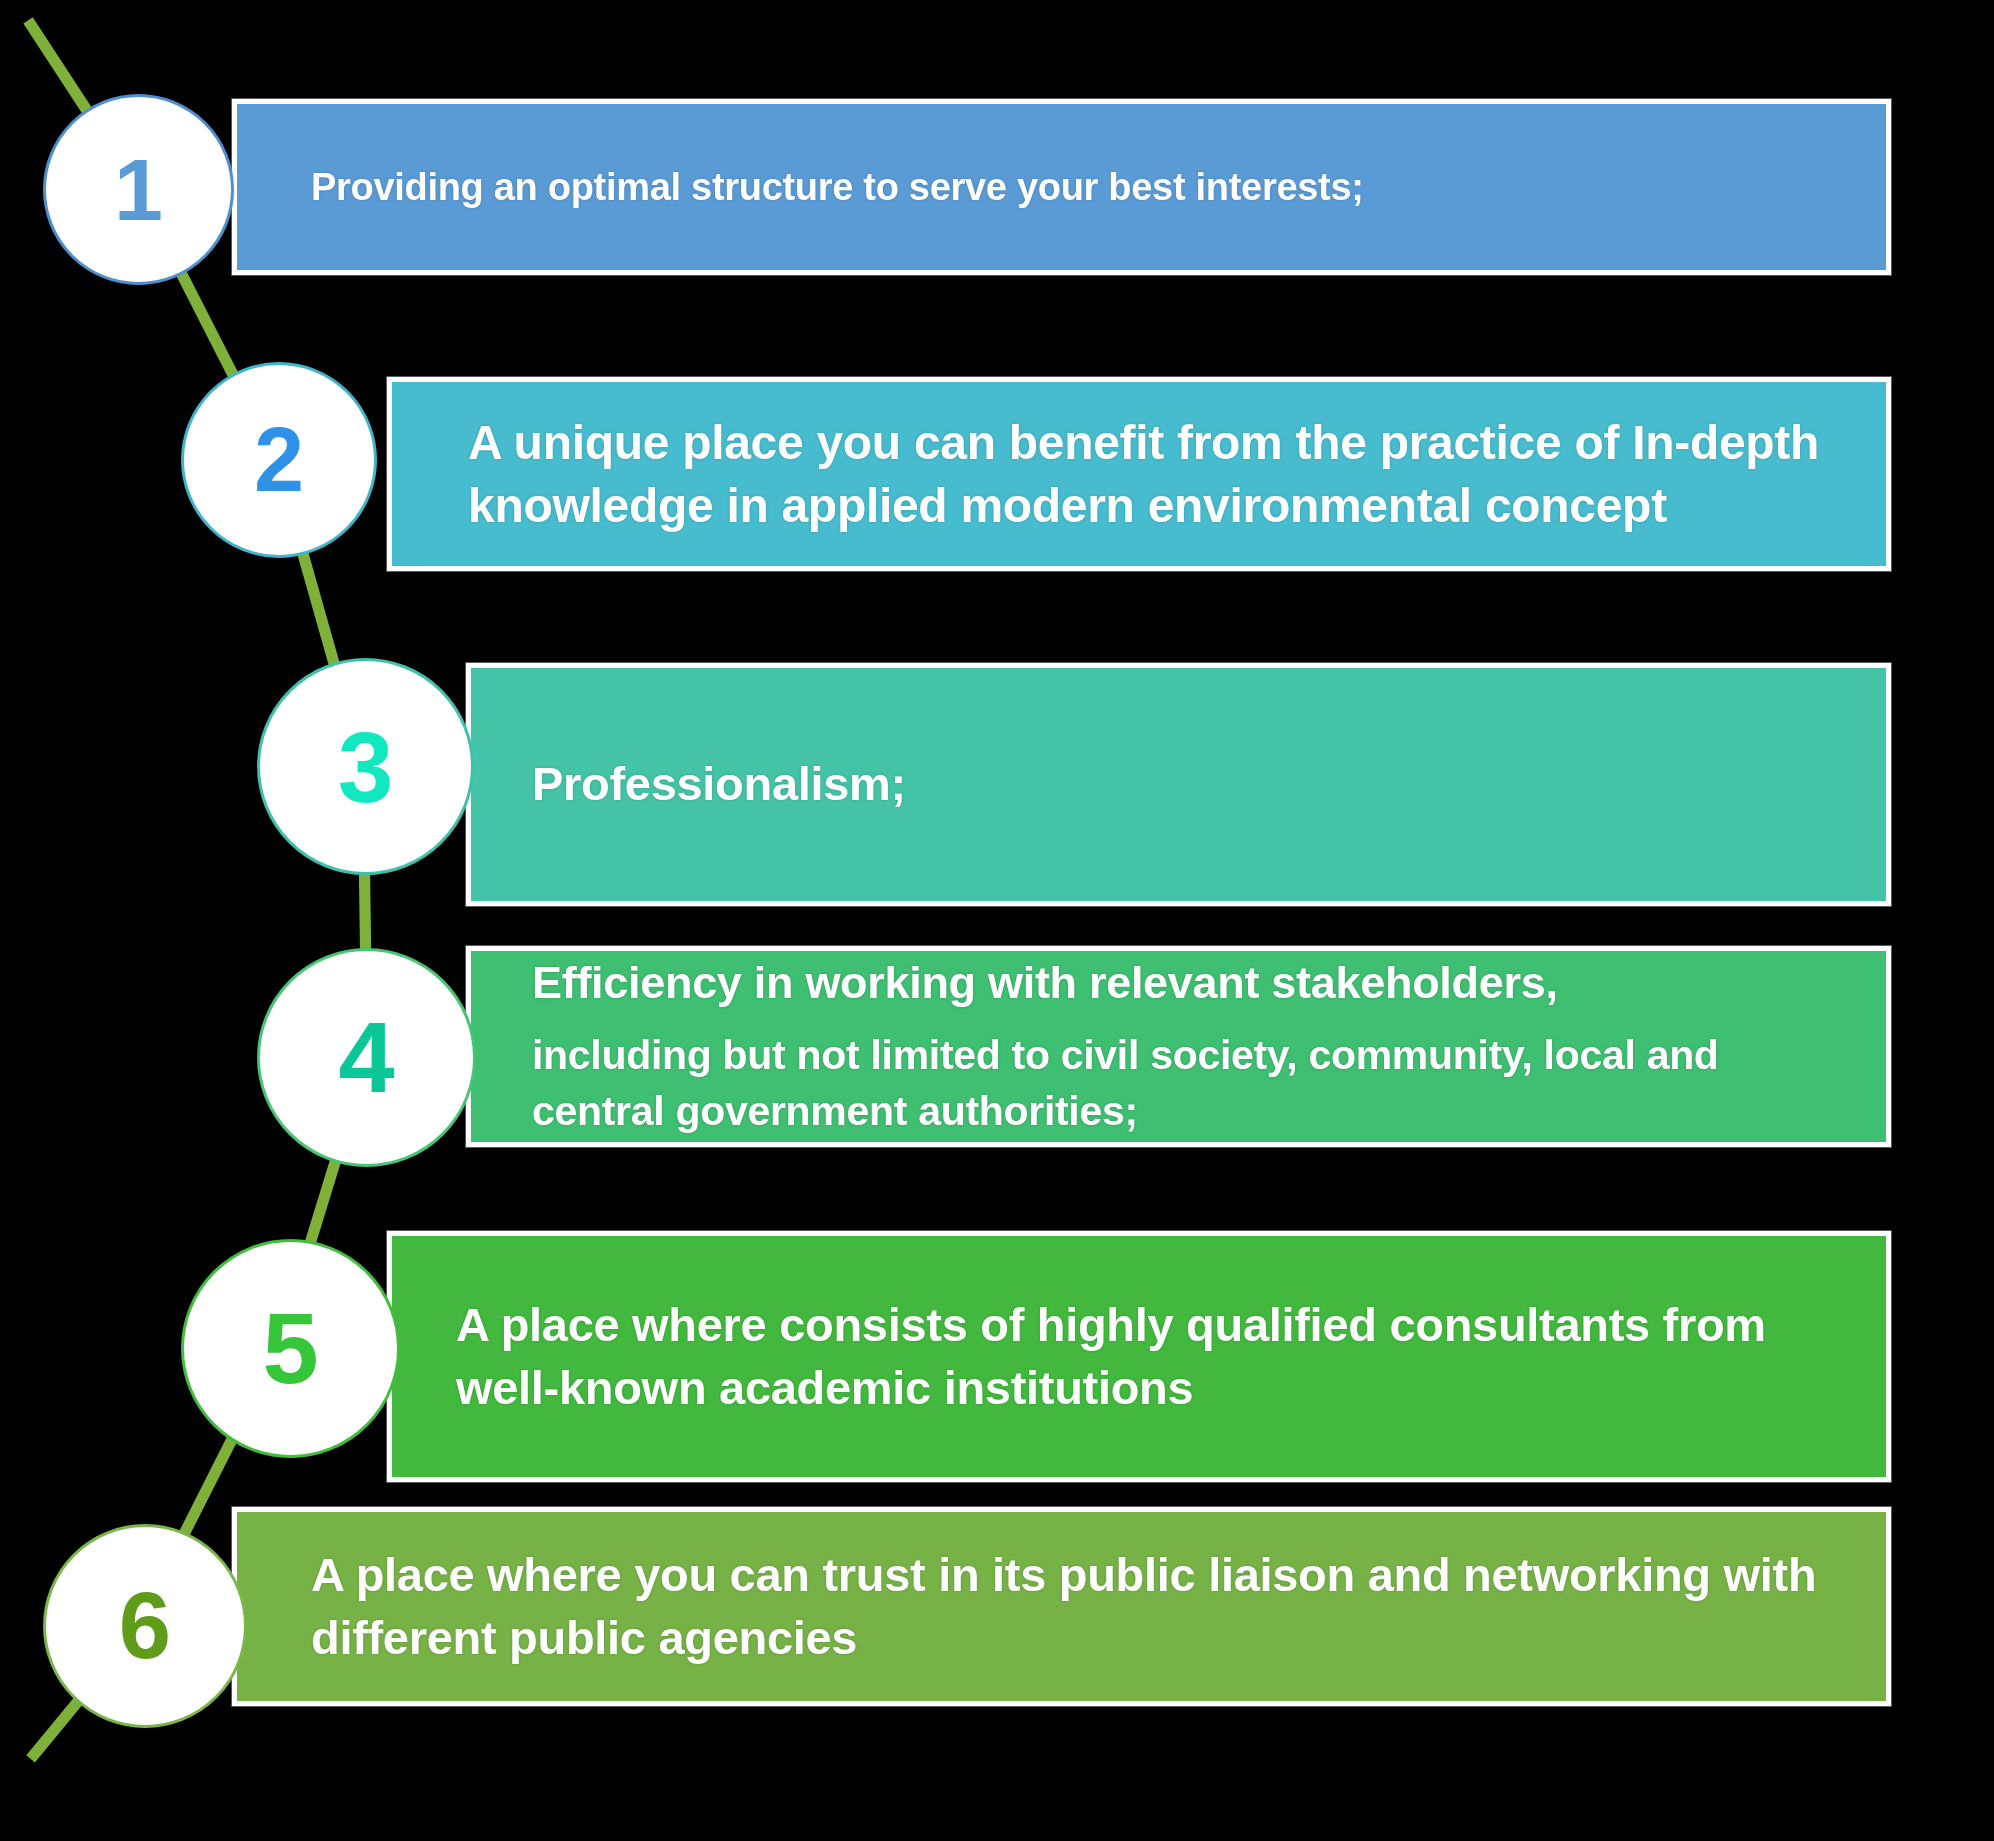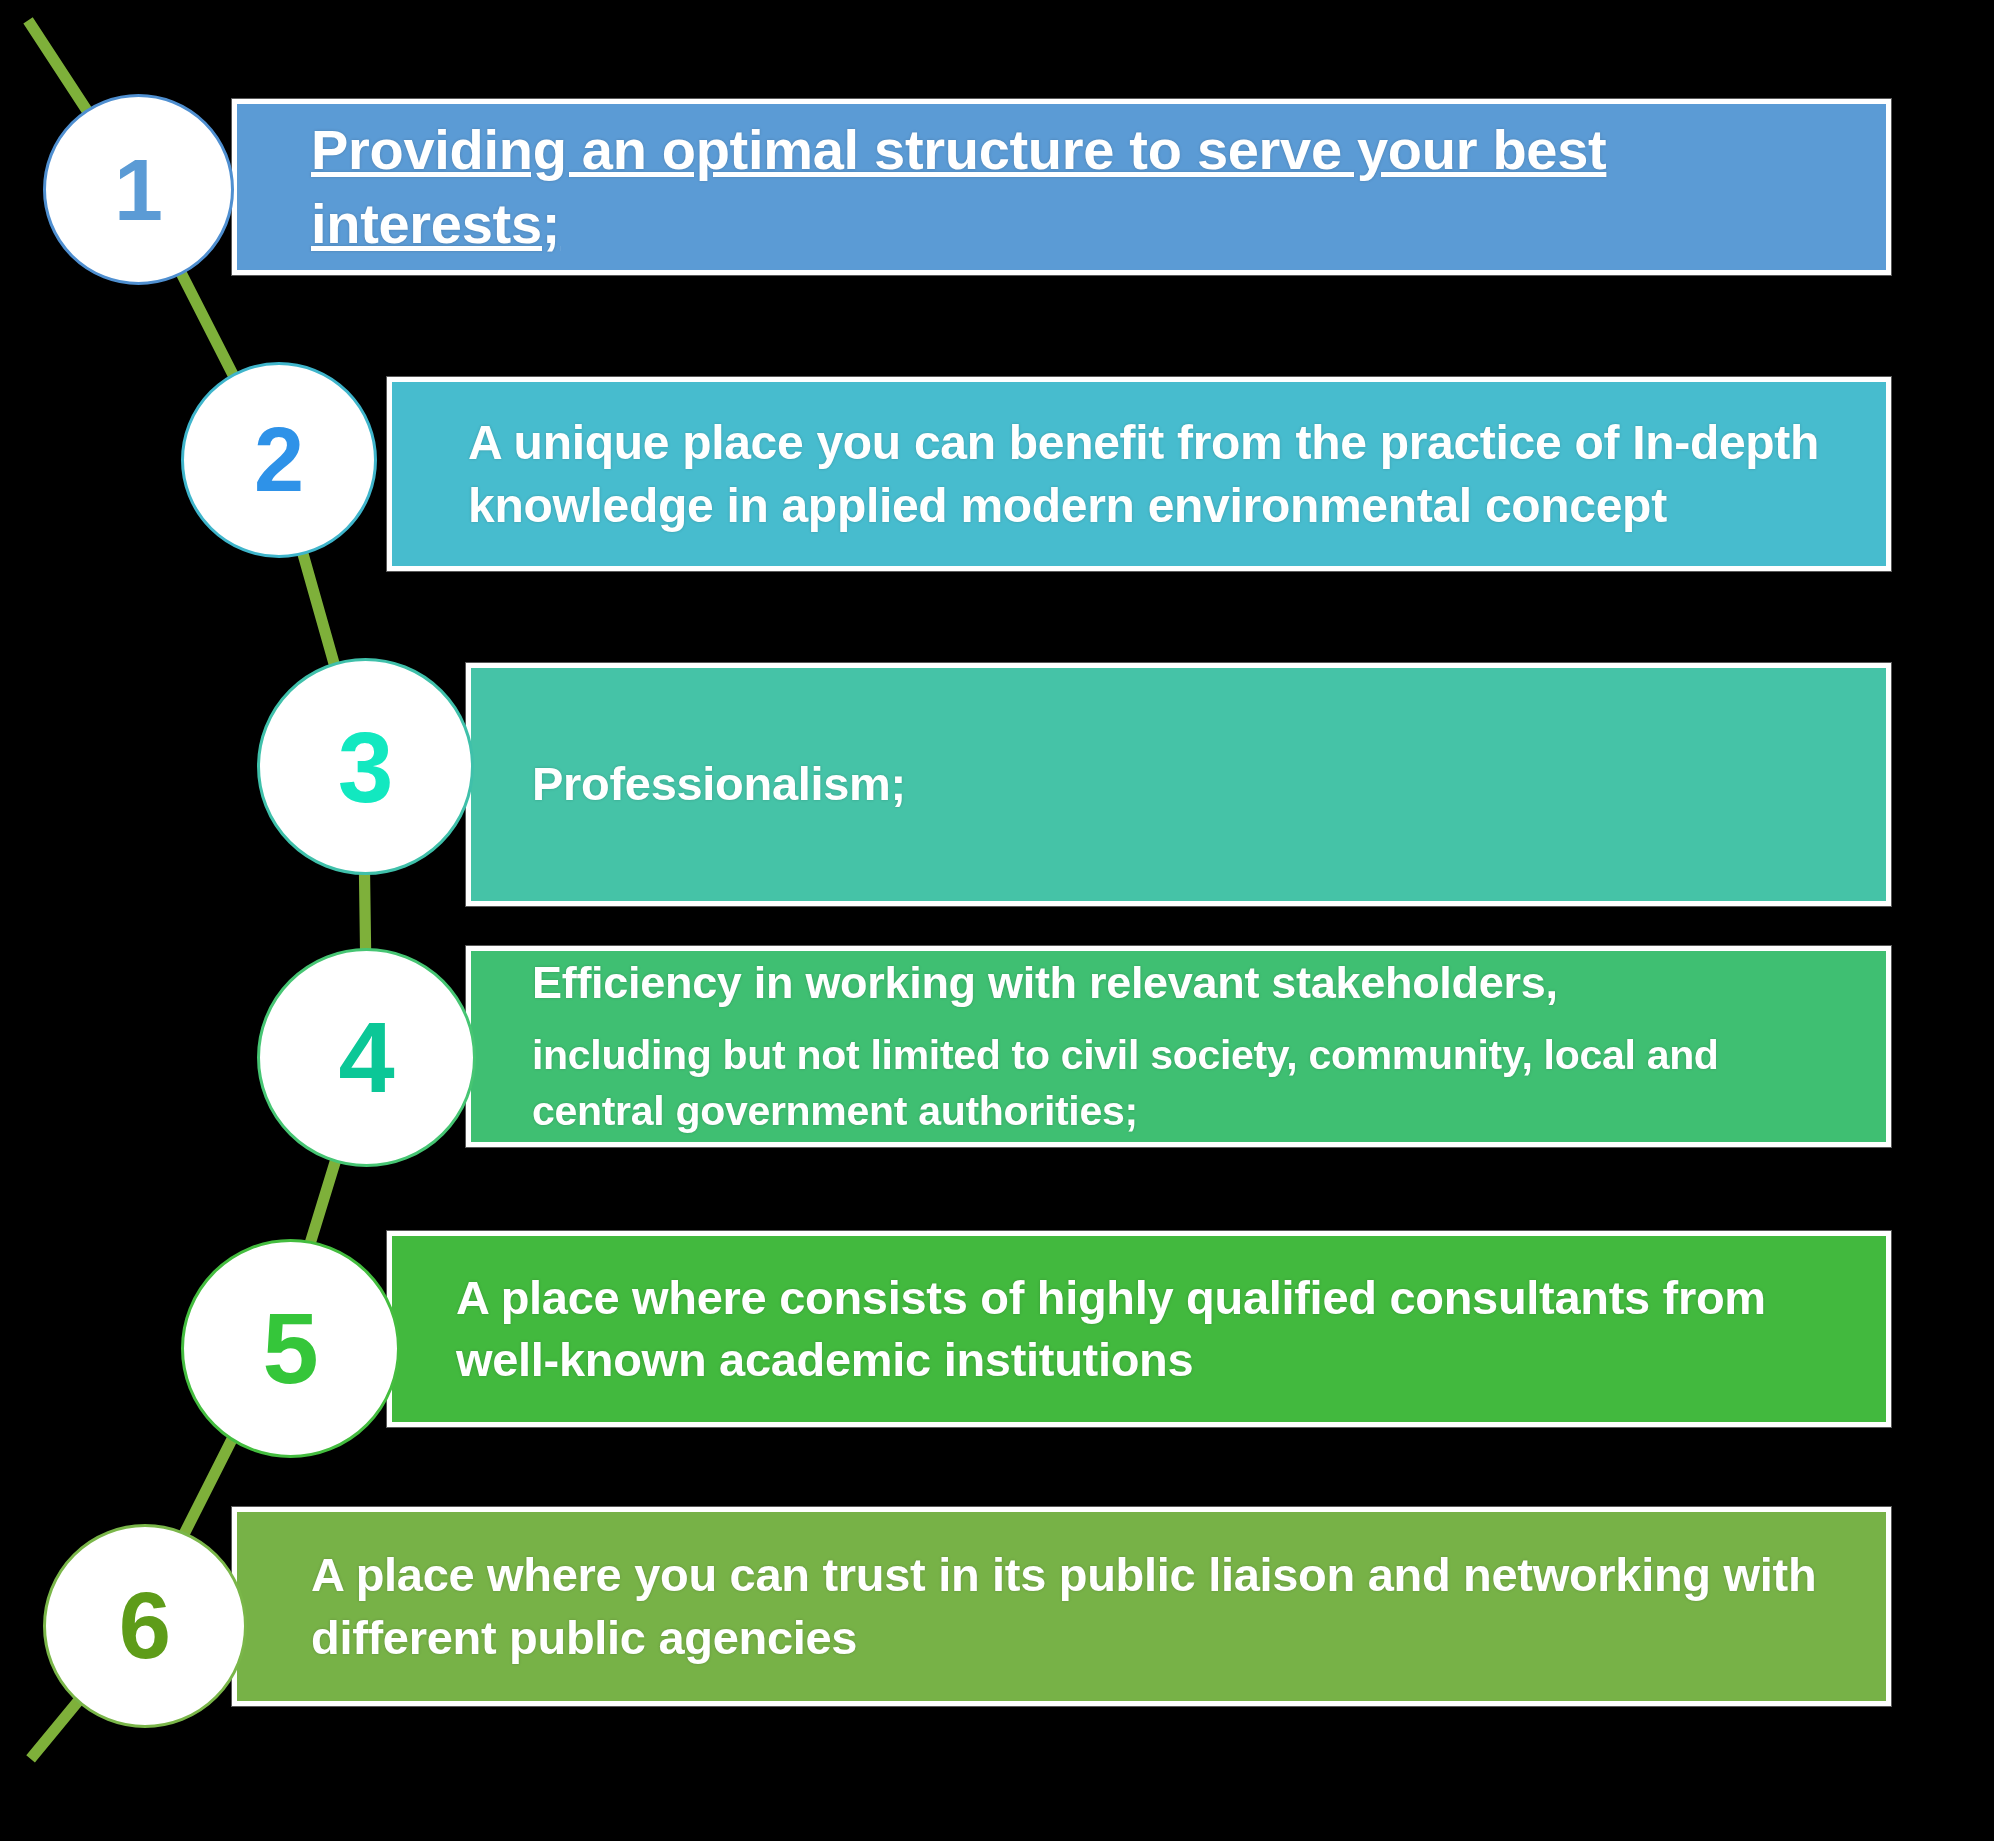--- a/index.html
+++ b/index.html
@@ -75,21 +75,21 @@
 <body>
 
 <div id="stage" style="width: 1995px; height: 1842px; background: rgb(0, 0, 0);">
 
   <svg id="connector" viewBox="0 0 3913 3613" preserveAspectRatio="none">
     <polyline id="connector-path" points="55,40 272,372 542,902 712,1502 720,2075 545,2645 262,3205 60,3450" fill="none" stroke="#7eb03a" stroke-width="22" stroke-linejoin="round" stroke-linecap="butt"></polyline>
   </svg>
 
   <div class="bar" id="bar-1" style="left: 232px; top: 99px; width: 1659px; height: 176px; background: rgb(91, 155, 213);">
     <div class="bar-inner" id="inner-1" style="padding-left: 74px; padding-right: 31px;">
-      <div class="bar-text" style="font-size: 56px; text-decoration: underline;">Providing an optimal structure to serve your best interests;</div>
+      <div class="bar-text" style="font-size: 38px;">Providing an optimal structure to serve your best interests;</div>
 
     </div>
   </div>
   <div class="circle" id="circle-1" style="left: 43px; top: 94px; width: 191px; height: 191px; border: 3.6px solid rgb(79, 143, 208);">
     <span class="circle-num" style="color: rgb(91, 155, 213); font-size: 88px;">1</span>
   </div>
 
   <div class="bar" id="bar-2" style="left: 387px; top: 377px; width: 1504px; height: 194px; background: rgb(71, 188, 206);">
     <div class="bar-inner" id="inner-2" style="padding-left: 64px; padding-right: 31px; margin-left: 12px;">
       <div class="bar-text" style="font-size: 48px;">A unique place you can benefit from the practice of In-depth knowledge in applied modern environmental concept</div>
@@ -113,21 +113,21 @@
   <div class="bar" id="bar-4" style="left: 466px; top: 946px; width: 1425px; height: 201px; background: rgb(63, 191, 114);">
     <div class="bar-inner" id="inner-4" style="padding-left: 61px; padding-right: 31px;">
       <div class="bar-text" style="font-size: 45px;">Efficiency in working with relevant stakeholders,</div>
       <div class="bar-sub" style="font-size: 41px; margin-top: 16px;"> including but not limited to civil society, community, local and central government authorities;</div>
     </div>
   </div>
   <div class="circle" id="circle-4" style="left: 257px; top: 948px; width: 219px; height: 219px; border: 3.6px solid rgb(70, 197, 115);">
     <span class="circle-num" style="color: rgb(11, 199, 151); font-size: 101px;">4</span>
   </div>
 
-  <div class="bar" id="bar-5" style="left: 387px; top: 1231px; width: 1504px; height: 196px; background: rgb(66, 185, 62);">
+  <div class="bar" id="bar-5" style="left: 387px; top: 1231px; width: 1504px; height: 251px; background: rgb(66, 185, 62);">
     <div class="bar-inner" id="inner-5" style="padding-left: 64px; padding-right: 31px;">
       <div class="bar-text" style="font-size: 47px;">A place where consists of highly qualified consultants from well-known academic institutions</div>
 
     </div>
   </div>
   <div class="circle" id="circle-5" style="left: 181px; top: 1239px; width: 219px; height: 219px; border: 3.6px solid rgb(68, 189, 63);">
     <span class="circle-num" style="color: rgb(53, 198, 58); font-size: 101px;">5</span>
   </div>
 
   <div class="bar" id="bar-6" style="left: 232px; top: 1507px; width: 1659px; height: 199px; background: rgb(119, 178, 71);">

